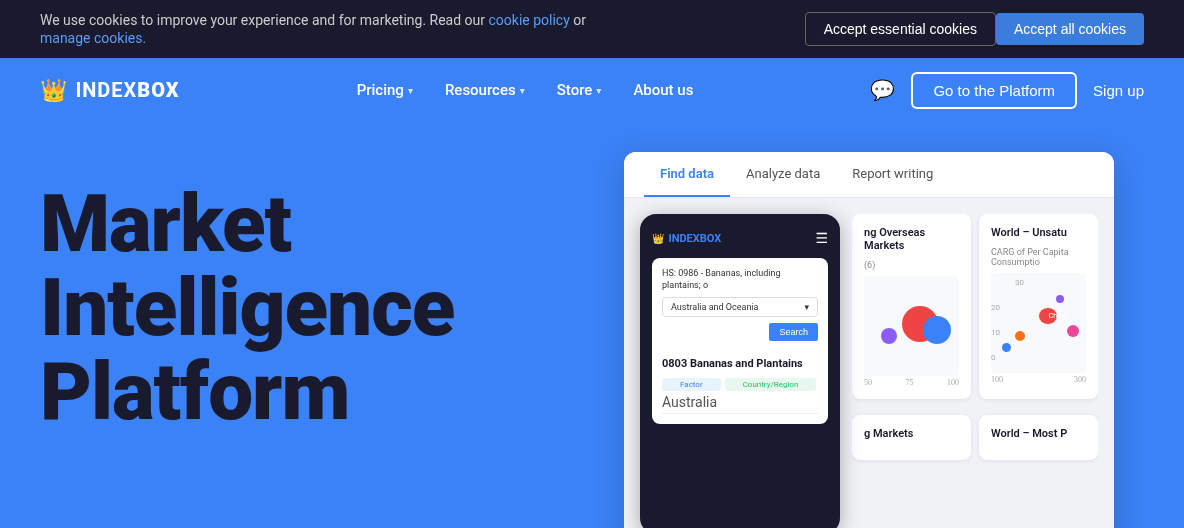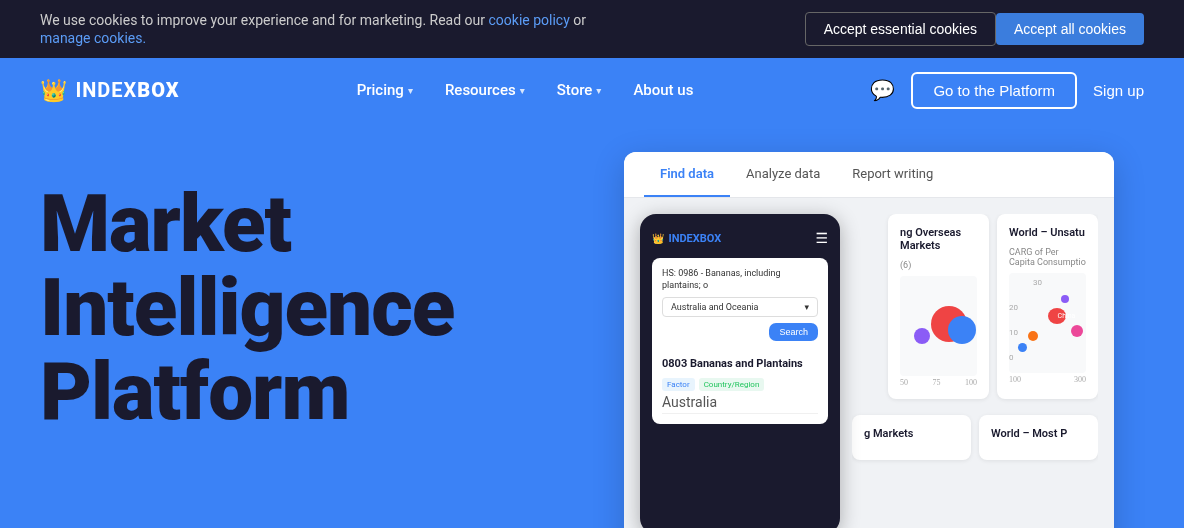--- a/index.html
+++ b/index.html
@@ -222,21 +222,21 @@
       color: #333;
       display: flex;
       align-items: center;
       justify-content: space-between;
       margin-bottom: 6px;
     }
     .phone-search-btn {
       background: #3b82f6;
       color: #fff;
       border: none;
-      border-radius: 7px;
+      border-radius: 2px;
       padding: 4px 10px;
       font-size: 9px;
       float: right;
       margin-bottom: 8px;
     }
     .phone-product-title {
       font-size: 11px;
       font-weight: 700;
       color: #1a1a2e;
       margin-top: 8px;
@@ -245,21 +245,21 @@
     .phone-tags {
       display: flex;
       gap: 4px;
       margin-top: 8px;
       flex-wrap: wrap;
     }
     .phone-tag {
       background: #e8f4fd;
       color: #3b82f6;
       font-size: 8px;
-      padding: 2px 5px;
+      padding: 2px 18px;
       border-radius: 3px;
     }
     .phone-tag.green { background: #e8f8f0; color: #22c55e; }
     .phone-row {
       font-size: 14px;
       color: #555;
       padding: 3px 0;
       border-bottom: 1px solid #f0f0f0;
     }
     .chart-panel {
@@ -413,21 +413,21 @@
             <div class="phone-tags">
               <span class="phone-tag">Factor</span>
               <span class="phone-tag green">Country/Region</span>
             </div>
             <div class="phone-row">Australia</div>
           </div>
         </div>
 
         <div style="flex:1; position:relative; overflow:hidden;">
 
-          <div style="display:flex; gap:8px; margin-bottom:8px;margin-left:36px;">
+          <div style="display:flex; gap:8px; margin-bottom:8px;">
 
             <div class="chart-panel" style="flex:1; position:relative;">
               <div class="chart-title">ng Overseas Markets</div>
               <div class="chart-subtitle">(6)</div>
               <div class="bubble-chart">
                 <div class="bubble" style="width:36px;height:36px;background:#ef4444;left:40%;top:30%;"></div>
                 <div class="bubble" style="width:28px;height:28px;background:#3b82f6;left:62%;top:40%;"></div>
                 <div class="bubble" style="width:16px;height:16px;background:#8b5cf6;left:18%;top:52%;"></div>
               </div>
               <div class="chart-x-labels">

